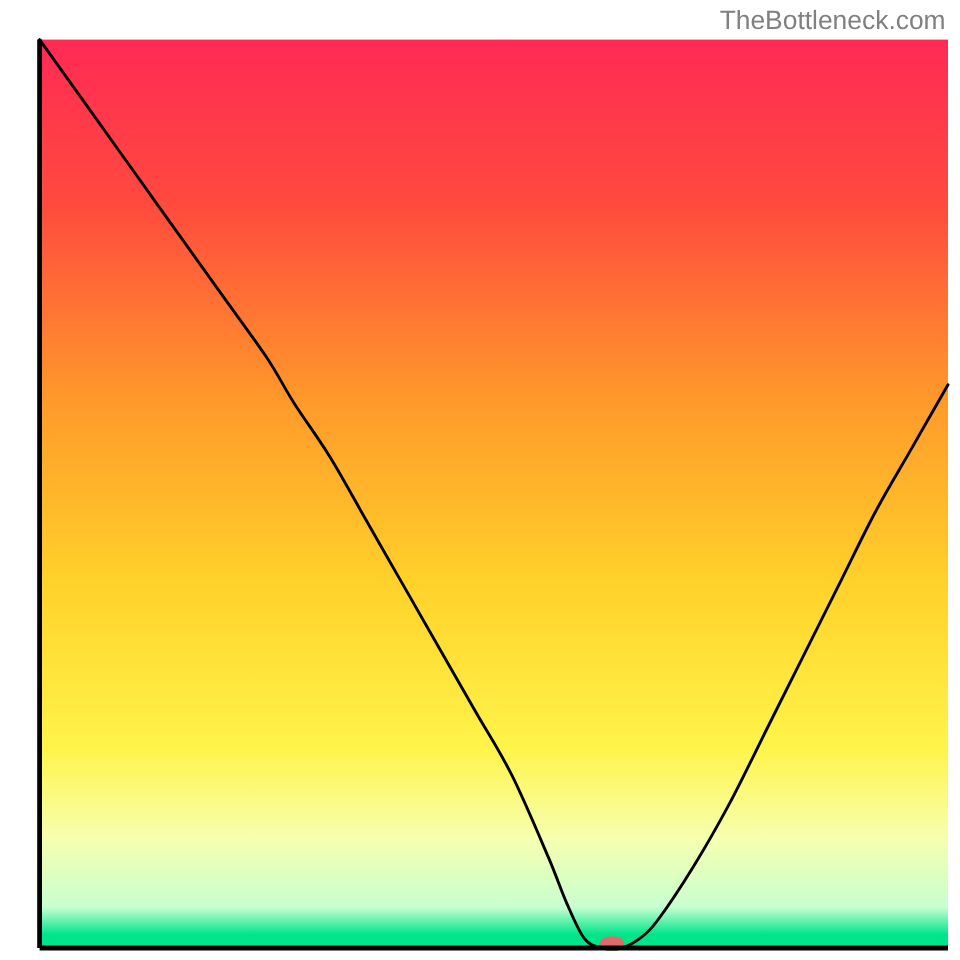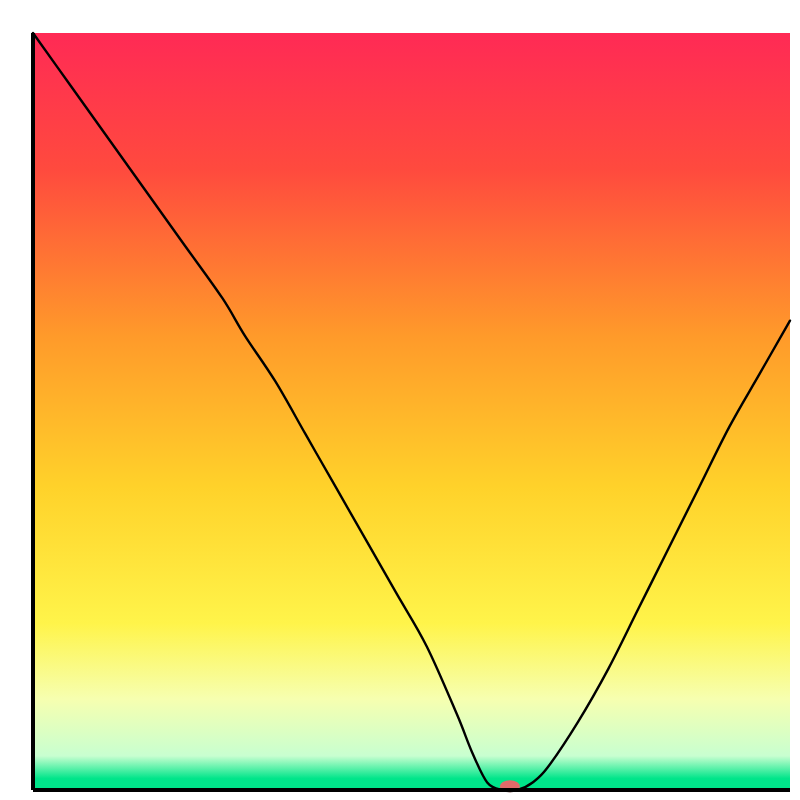--- a/index.html
+++ b/index.html
@@ -25,20 +25,21 @@
     z-index: 10;
   }
   svg {
     display: block;
   }
 </style>
 </head>
 <body>
 <div class="container">
 
+  <div class="watermark">TheBottleneck.com</div>
 
   <svg id="chart-svg" width="800" height="800">
       <defs>
         <linearGradient id="bg-grad" x1="0" y1="0" x2="0" y2="1">
           <stop offset="0%" stop-color="#ff2a55"></stop>
           <stop offset="18%" stop-color="#ff4a3e"></stop>
           <stop offset="40%" stop-color="#ff9a2a"></stop>
           <stop offset="60%" stop-color="#ffd22a"></stop>
           <stop offset="78%" stop-color="#fff44a"></stop>
           <stop offset="88%" stop-color="#f6ffb0"></stop>

